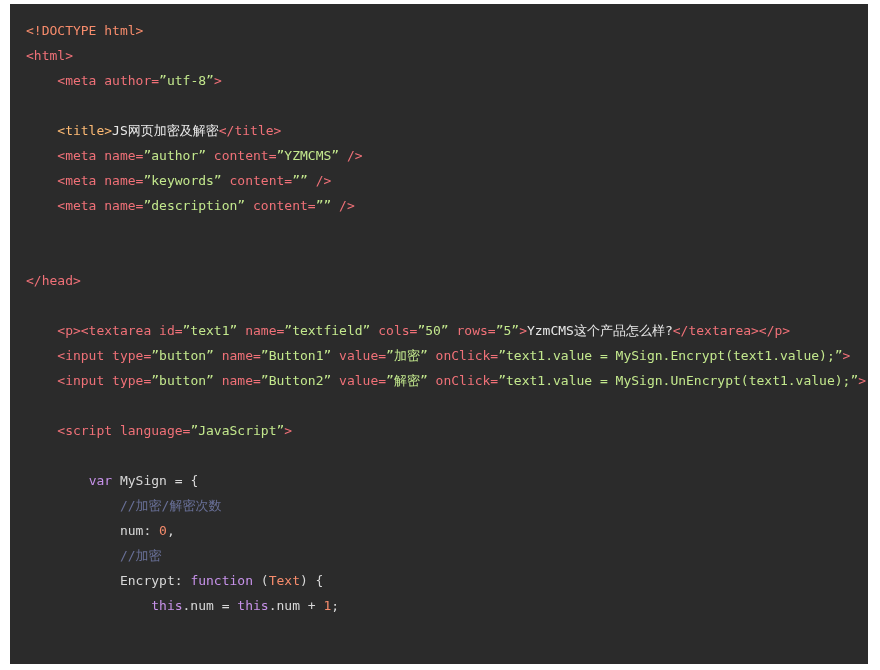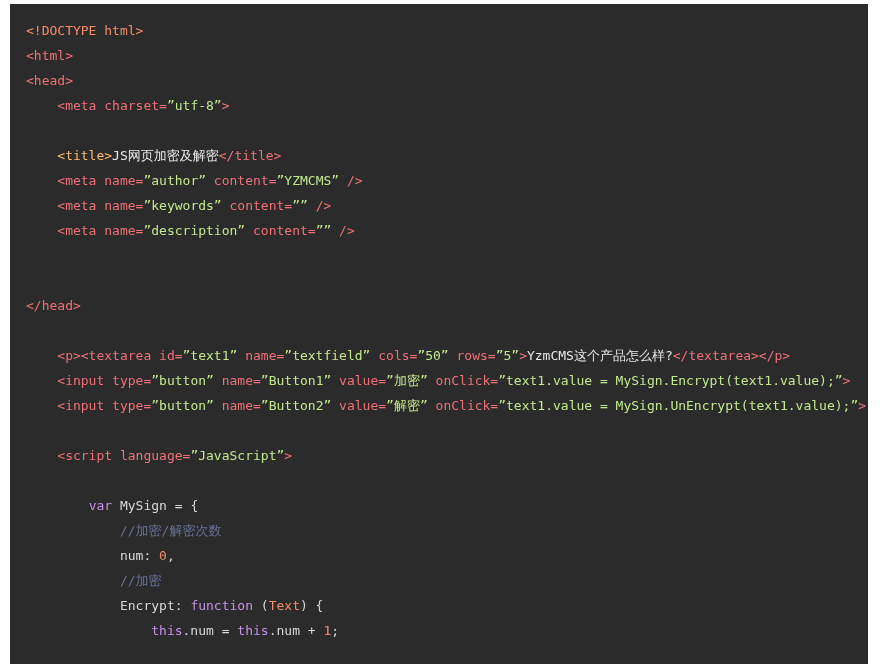--- a/index.html
+++ b/index.html
@@ -46,22 +46,21 @@
   .t-type    { color: #f78c6c; }
   .t-plain   { color: #d8d8d8; }
 </style>
 </head>
 <body style="background: rgb(255, 255, 255);">
 
 <div id="code-block" style="background: rgb(43, 43, 43);">
   <div id="code-lines">
       <div class="code-line"><span class="t-doctype" style="color: rgb(247, 140, 108);">&lt;!DOCTYPE html&gt;</span></div>
       <div class="code-line"><span class="t-tag" style="color: rgb(240, 113, 120);">&lt;html&gt;</span></div>
-      <div class="code-line"><span class="t-tag" style="color: rgb(240, 113, 120);">&lt;head&gt;</span></div>
-      <div class="code-line"><span class="t-plain" style="color: rgb(216, 216, 216);">    </span><span class="t-tag" style="color: rgb(240, 113, 120);">&lt;meta </span><span class="t-attr" style="color: rgb(240, 113, 120);">charset=</span><span class="t-string" style="color: rgb(195, 232, 141);">”utf-8”</span><span class="t-tag" style="color: rgb(240, 113, 120);">&gt;</span></div>
+      <div class="code-line"><span class="t-plain" style="color: rgb(216, 216, 216);">    </span><span class="t-tag" style="color: rgb(240, 113, 120);">&lt;meta </span><span class="t-attr" style="color: rgb(240, 113, 120);">author=</span><span class="t-string" style="color: rgb(195, 232, 141);">”utf-8”</span><span class="t-tag" style="color: rgb(240, 113, 120);">&gt;</span></div>
       <div class="code-line">&nbsp;</div>
       <div class="code-line"><span class="t-plain" style="color: rgb(216, 216, 216);">    </span><span class="t-tag" style="color: #fdba74;">&lt;title&gt;</span><span class="t-text" style="color: rgb(232, 232, 232);">JS网页加密及解密</span><span class="t-tag" style="color: rgb(240, 113, 120);">&lt;/title&gt;</span></div>
       <div class="code-line"><span class="t-plain" style="color: rgb(216, 216, 216);">    </span><span class="t-tag" style="color: rgb(240, 113, 120);">&lt;meta </span><span class="t-attr" style="color: rgb(240, 113, 120);">name=</span><span class="t-string" style="color: rgb(195, 232, 141);">”author”</span><span class="t-attr" style="color: rgb(240, 113, 120);"> content=</span><span class="t-string" style="color: rgb(195, 232, 141);">”YZMCMS”</span><span class="t-tag" style="color: rgb(240, 113, 120);"> /&gt;</span></div>
       <div class="code-line"><span class="t-plain" style="color: rgb(216, 216, 216);">    </span><span class="t-tag" style="color: rgb(240, 113, 120);">&lt;meta </span><span class="t-attr" style="color: rgb(240, 113, 120);">name=</span><span class="t-string" style="color: rgb(195, 232, 141);">”keywords”</span><span class="t-attr" style="color: rgb(240, 113, 120);"> content=</span><span class="t-string" style="color: rgb(195, 232, 141);">””</span><span class="t-tag" style="color: rgb(240, 113, 120);"> /&gt;</span></div>
       <div class="code-line"><span class="t-plain" style="color: rgb(216, 216, 216);">    </span><span class="t-tag" style="color: rgb(240, 113, 120);">&lt;meta </span><span class="t-attr" style="color: rgb(240, 113, 120);">name=</span><span class="t-string" style="color: rgb(195, 232, 141);">”description”</span><span class="t-attr" style="color: rgb(240, 113, 120);"> content=</span><span class="t-string" style="color: rgb(195, 232, 141);">””</span><span class="t-tag" style="color: rgb(240, 113, 120);"> /&gt;</span></div>
       <div class="code-line">&nbsp;</div>
       <div class="code-line">&nbsp;</div>
       <div class="code-line"><span class="t-tag" style="color: rgb(240, 113, 120);">&lt;/head&gt;</span></div>
       <div class="code-line">&nbsp;</div>
       <div class="code-line"><span class="t-plain" style="color: rgb(216, 216, 216);">    </span><span class="t-tag" style="color: rgb(240, 113, 120);">&lt;p&gt;&lt;textarea </span><span class="t-attr" style="color: rgb(240, 113, 120);">id=</span><span class="t-string" style="color: rgb(195, 232, 141);">”text1”</span><span class="t-attr" style="color: rgb(240, 113, 120);"> name=</span><span class="t-string" style="color: rgb(195, 232, 141);">”textfield”</span><span class="t-attr" style="color: rgb(240, 113, 120);"> cols=</span><span class="t-string" style="color: rgb(195, 232, 141);">”50”</span><span class="t-attr" style="color: rgb(240, 113, 120);"> rows=</span><span class="t-string" style="color: rgb(195, 232, 141);">”5”</span><span class="t-tag" style="color: rgb(240, 113, 120);">&gt;</span><span class="t-text" style="color: rgb(232, 232, 232);">YzmCMS这个产品怎么样?</span><span class="t-tag" style="color: rgb(240, 113, 120);">&lt;/textarea&gt;&lt;/p&gt;</span></div>

